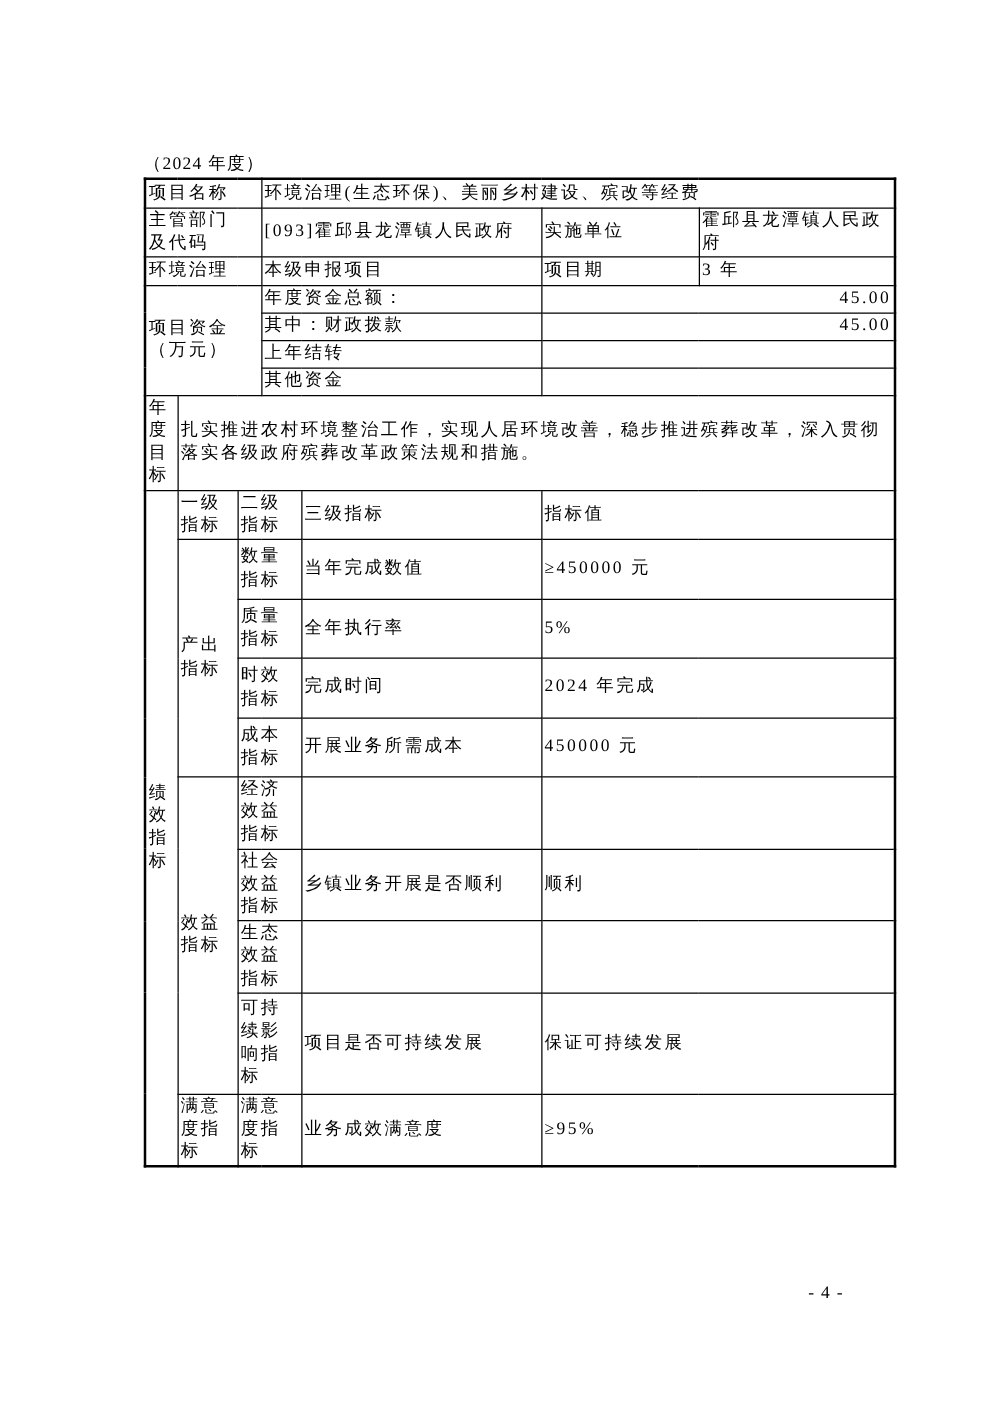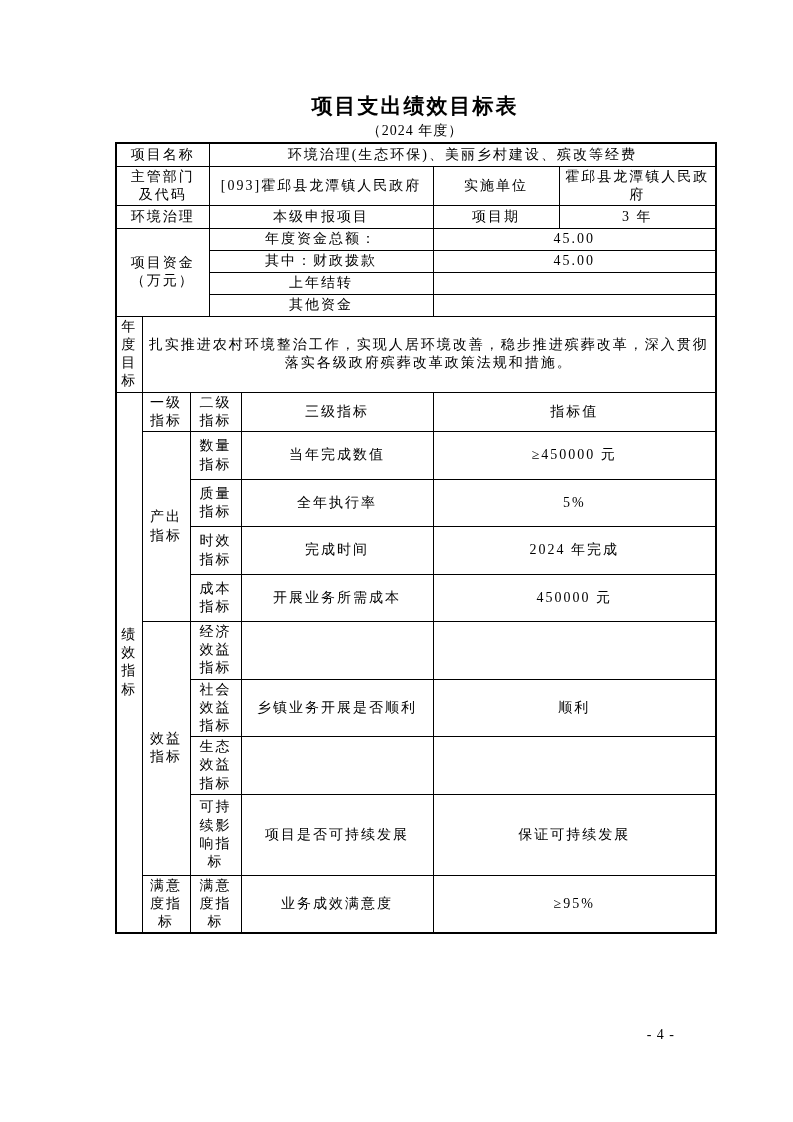--- a/index.html
+++ b/index.html
@@ -16,36 +16,35 @@
     position: absolute;
     top: 92px; left: 115px; width: 600px;
     text-align: center;
     font-size: 21px;
     font-weight: bold;
     letter-spacing: 2px;
   }
   .doc-subtitle {
     position: absolute;
     top: 122px; left: 115px; width: 600px;
-    text-align: center;
+    text-align: left;
     font-size: 14px;
     letter-spacing: 1px;
   }
   table.perf {
     position: absolute;
     top: 142px; left: 115px;
     width: 600px;
     border-collapse: collapse;
     table-layout: fixed;
     border: 2px solid #000;
     font-size: 14px;
   }
   table.perf td {
     border: 1px solid #000;
-    text-align: center;
     vertical-align: middle;
     padding: 1px 2px;
     letter-spacing: 2px;
     line-height: 1.3;
     overflow: hidden;
   }
   td.pre { white-space: pre-line; margin-top: 12px; }
   td.vert { white-space: pre-line; line-height: 15.5px; padding: 0; letter-spacing: 0; }
   td.l3 { text-align: left; padding-left: 11px; }
   td.num { text-align: right; padding-right: 6px; letter-spacing: 0.5px; }
@@ -63,21 +62,20 @@
     right: 118px;
     font-size: 14px;
     letter-spacing: 1px;
   }
 </style>
 </head>
 <body>
 
 <div class="page">
 
-  <div class="doc-title">项目支出绩效目标表</div>
   <div class="doc-subtitle">（2024 年度）</div>
 
   <table class="perf">
     <colgroup>
       <col style="width:26px">
         <col style="width:48px">
         <col style="width:19px">
       <col style="width:32px">
         <col style="width:192px">
         <col style="width:126px">

